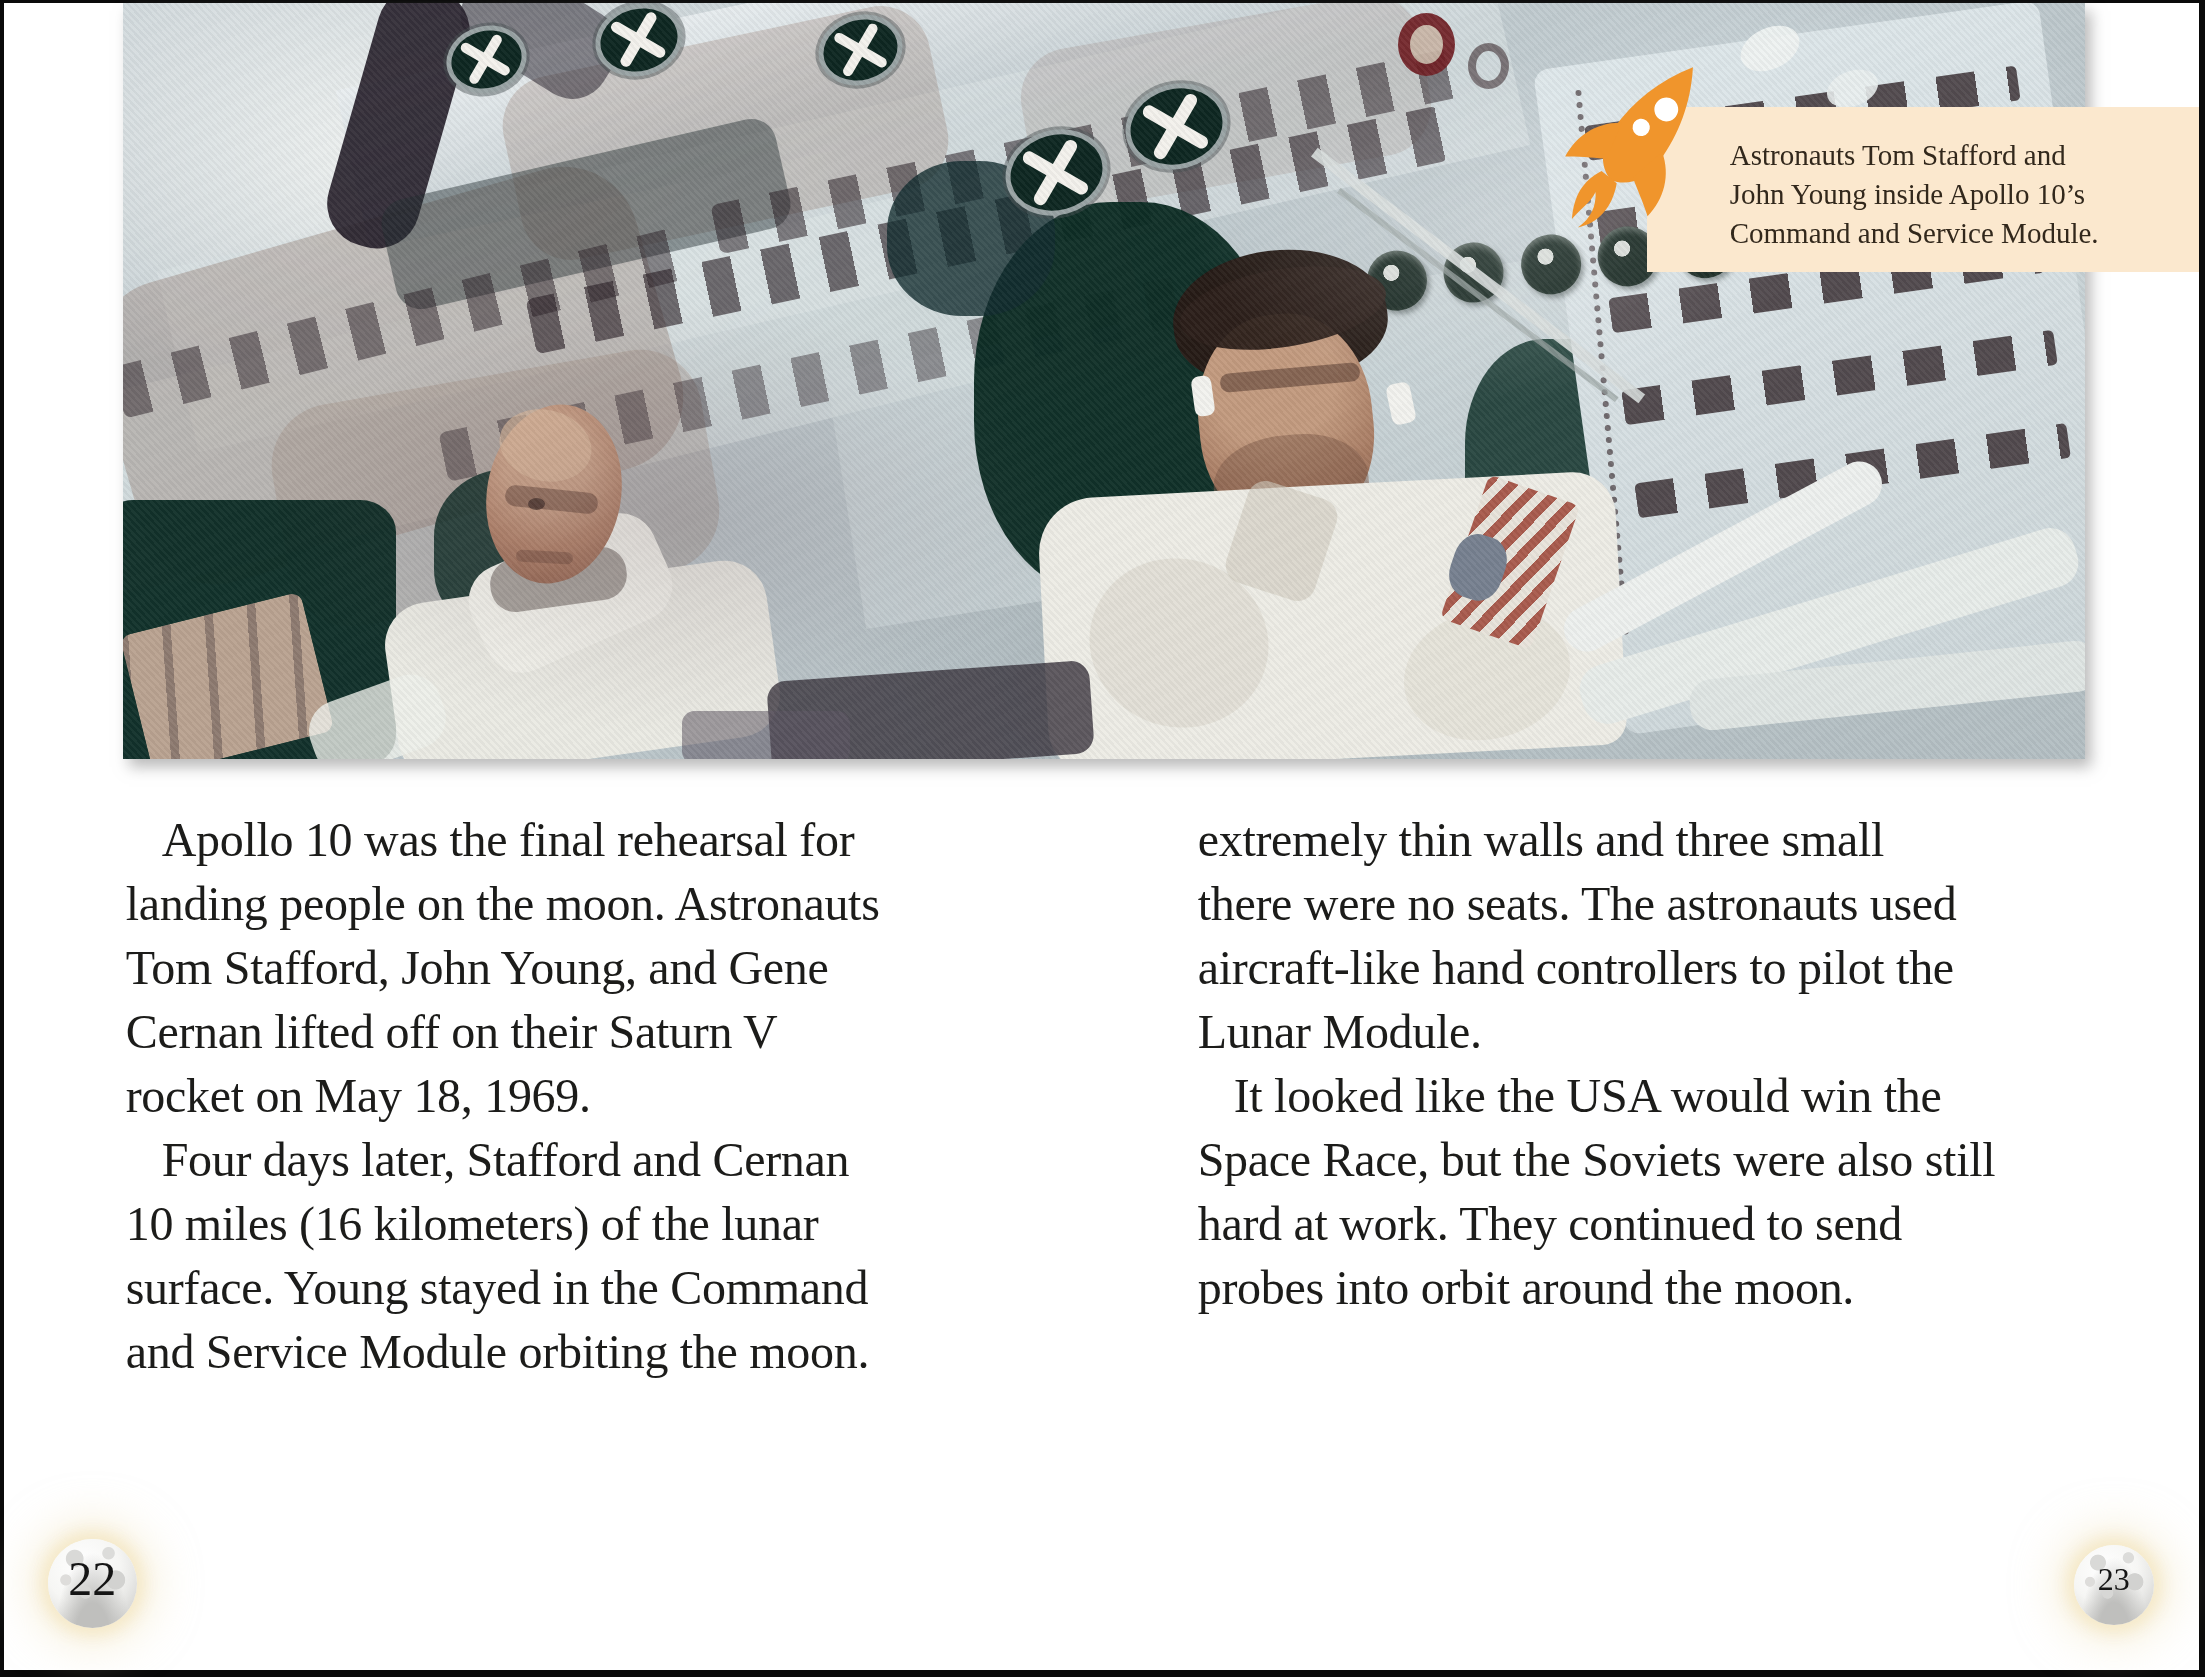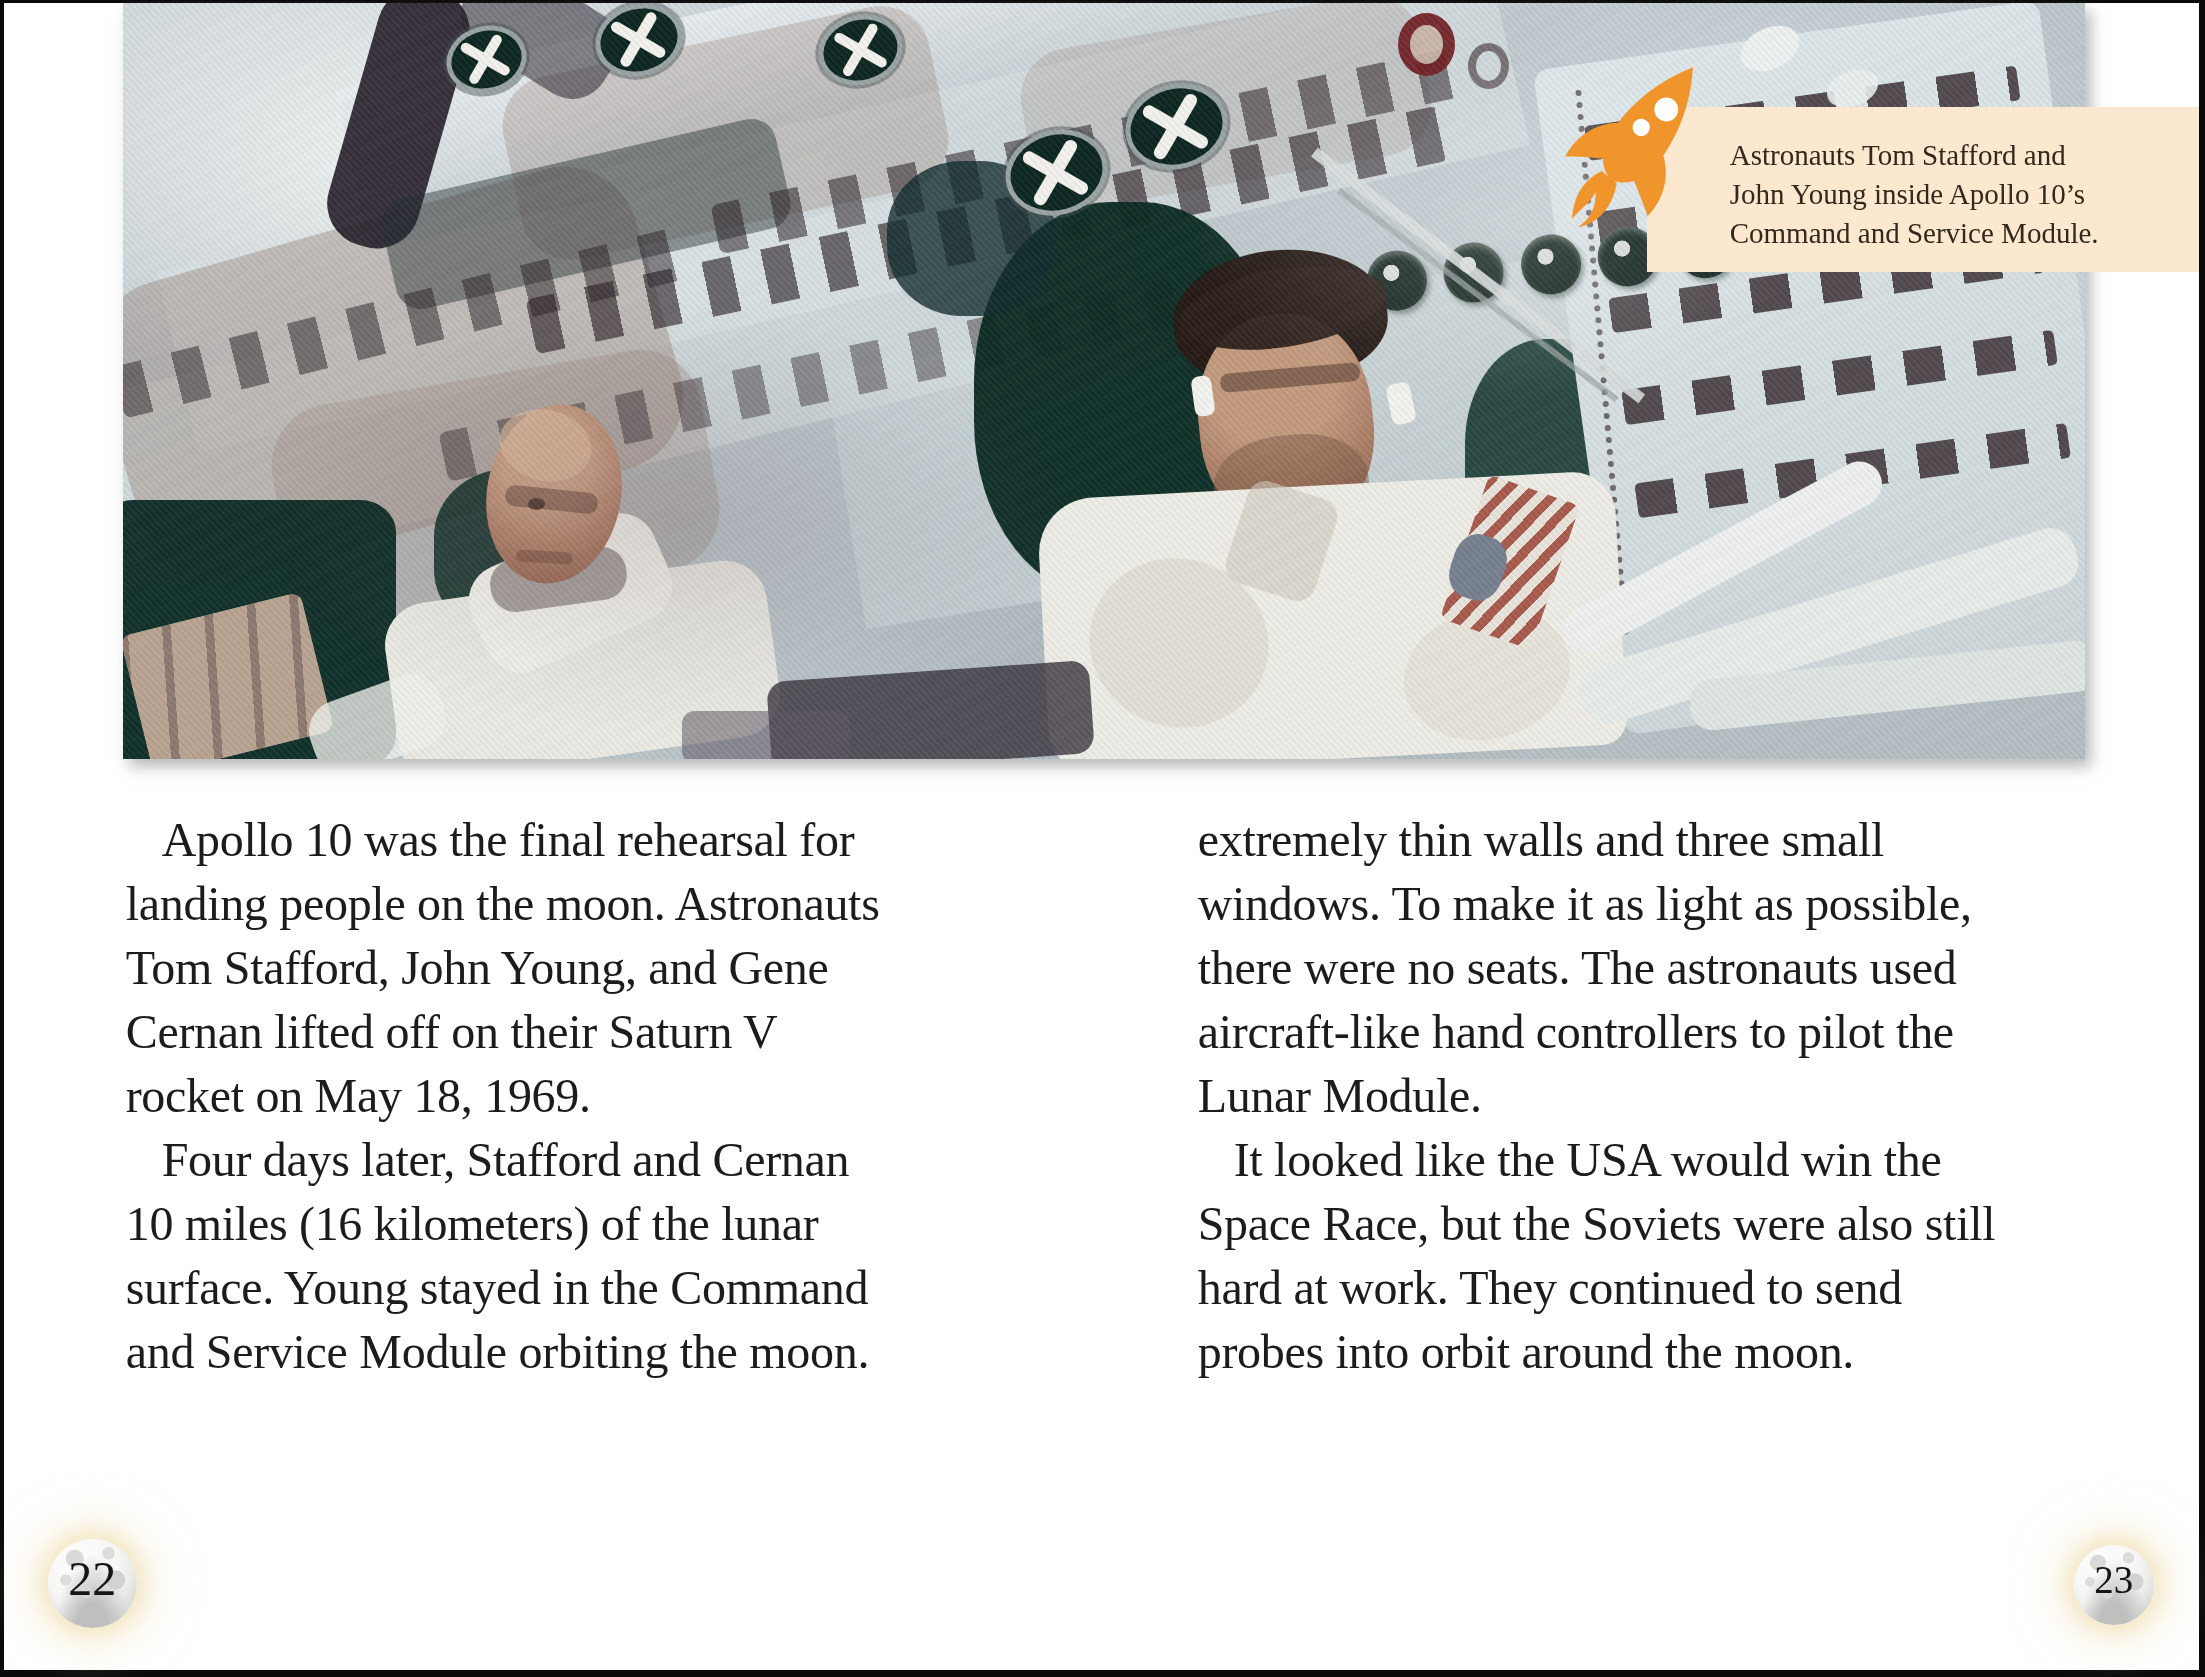--- a/index.html
+++ b/index.html
@@ -50,21 +50,21 @@
       radial-gradient(circle at 30% 22%, #d9d9d7 0 9%, transparent 10%),
       radial-gradient(circle at 68% 16%, #dcdcda 0 6%, transparent 7%),
       radial-gradient(circle at 76% 46%, #d2d2d0 0 11%, transparent 12%),
       radial-gradient(circle at 42% 60%, #d7d7d5 0 8%, transparent 9%),
       radial-gradient(circle at 20% 46%, #dedddb 0 6%, transparent 7%),
       radial-gradient(ellipse at 50% 125%, #bfbfbd 30%, rgba(191,191,189,0) 62%),
       radial-gradient(circle at 38% 30%, #ffffff 0%, #f6f6f4 45%, #e9e9e7 62%, #d6d6d4 80%, #c7c7c5 100%);}
   .moon-left{left:44px;top:1536px;width:89px;height:89px;}
   .moon-right{left:2070px;top:1542px;width:80px;height:80px;}
   .pn{color:#151515;transform:translateY(-5px);}
-  .moon-left .pn{font-size:48px;} .moon-right .pn{font-size:39px;}
+  .moon-left .pn{font-size:48px;} .moon-right .pn{font-size:32px;}
 </style>
 </head>
 <body>
 
 <div class="stage">
  <div class="sheet">
 
   <div class="photo">
     <div class="a" style="left:217px;top:-37px;width:1181px;height:162px;transform:rotate(-12deg);background:linear-gradient(#e9eef0,#c3cdd1);opacity:.9;"></div>
     <div class="a" style="left:37px;top:112px;width:1367px;height:186px;transform:rotate(-13deg);background:#d8e1e3;opacity:.6;"></div>
@@ -181,21 +181,20 @@
     <div class="line">Cernan lifted off on their Saturn V</div>
     <div class="line">rocket on May 18, 1969.</div>
     <div class="line indent">Four days later, Stafford and Cernan</div>
     <div class="line">10 miles (16 kilometers) of the lunar</div>
     <div class="line">surface. Young stayed in the Command</div>
     <div class="line">and Service Module orbiting the moon.</div>
   </div>
 
   <div class="col col-right">
     <div class="line">extremely thin walls and three small</div>
-    <div class="line">windows. To make it as light as possible,</div>
     <div class="line">there were no seats. The astronauts used</div>
     <div class="line">aircraft-like hand controllers to pilot the</div>
     <div class="line">Lunar Module.</div>
     <div class="line indent">It looked like the USA would win the</div>
     <div class="line">Space Race, but the Soviets were also still</div>
     <div class="line">hard at work. They continued to send</div>
     <div class="line">probes into orbit around the moon.</div>
   </div>
 
   <div class="moon moon-left">

